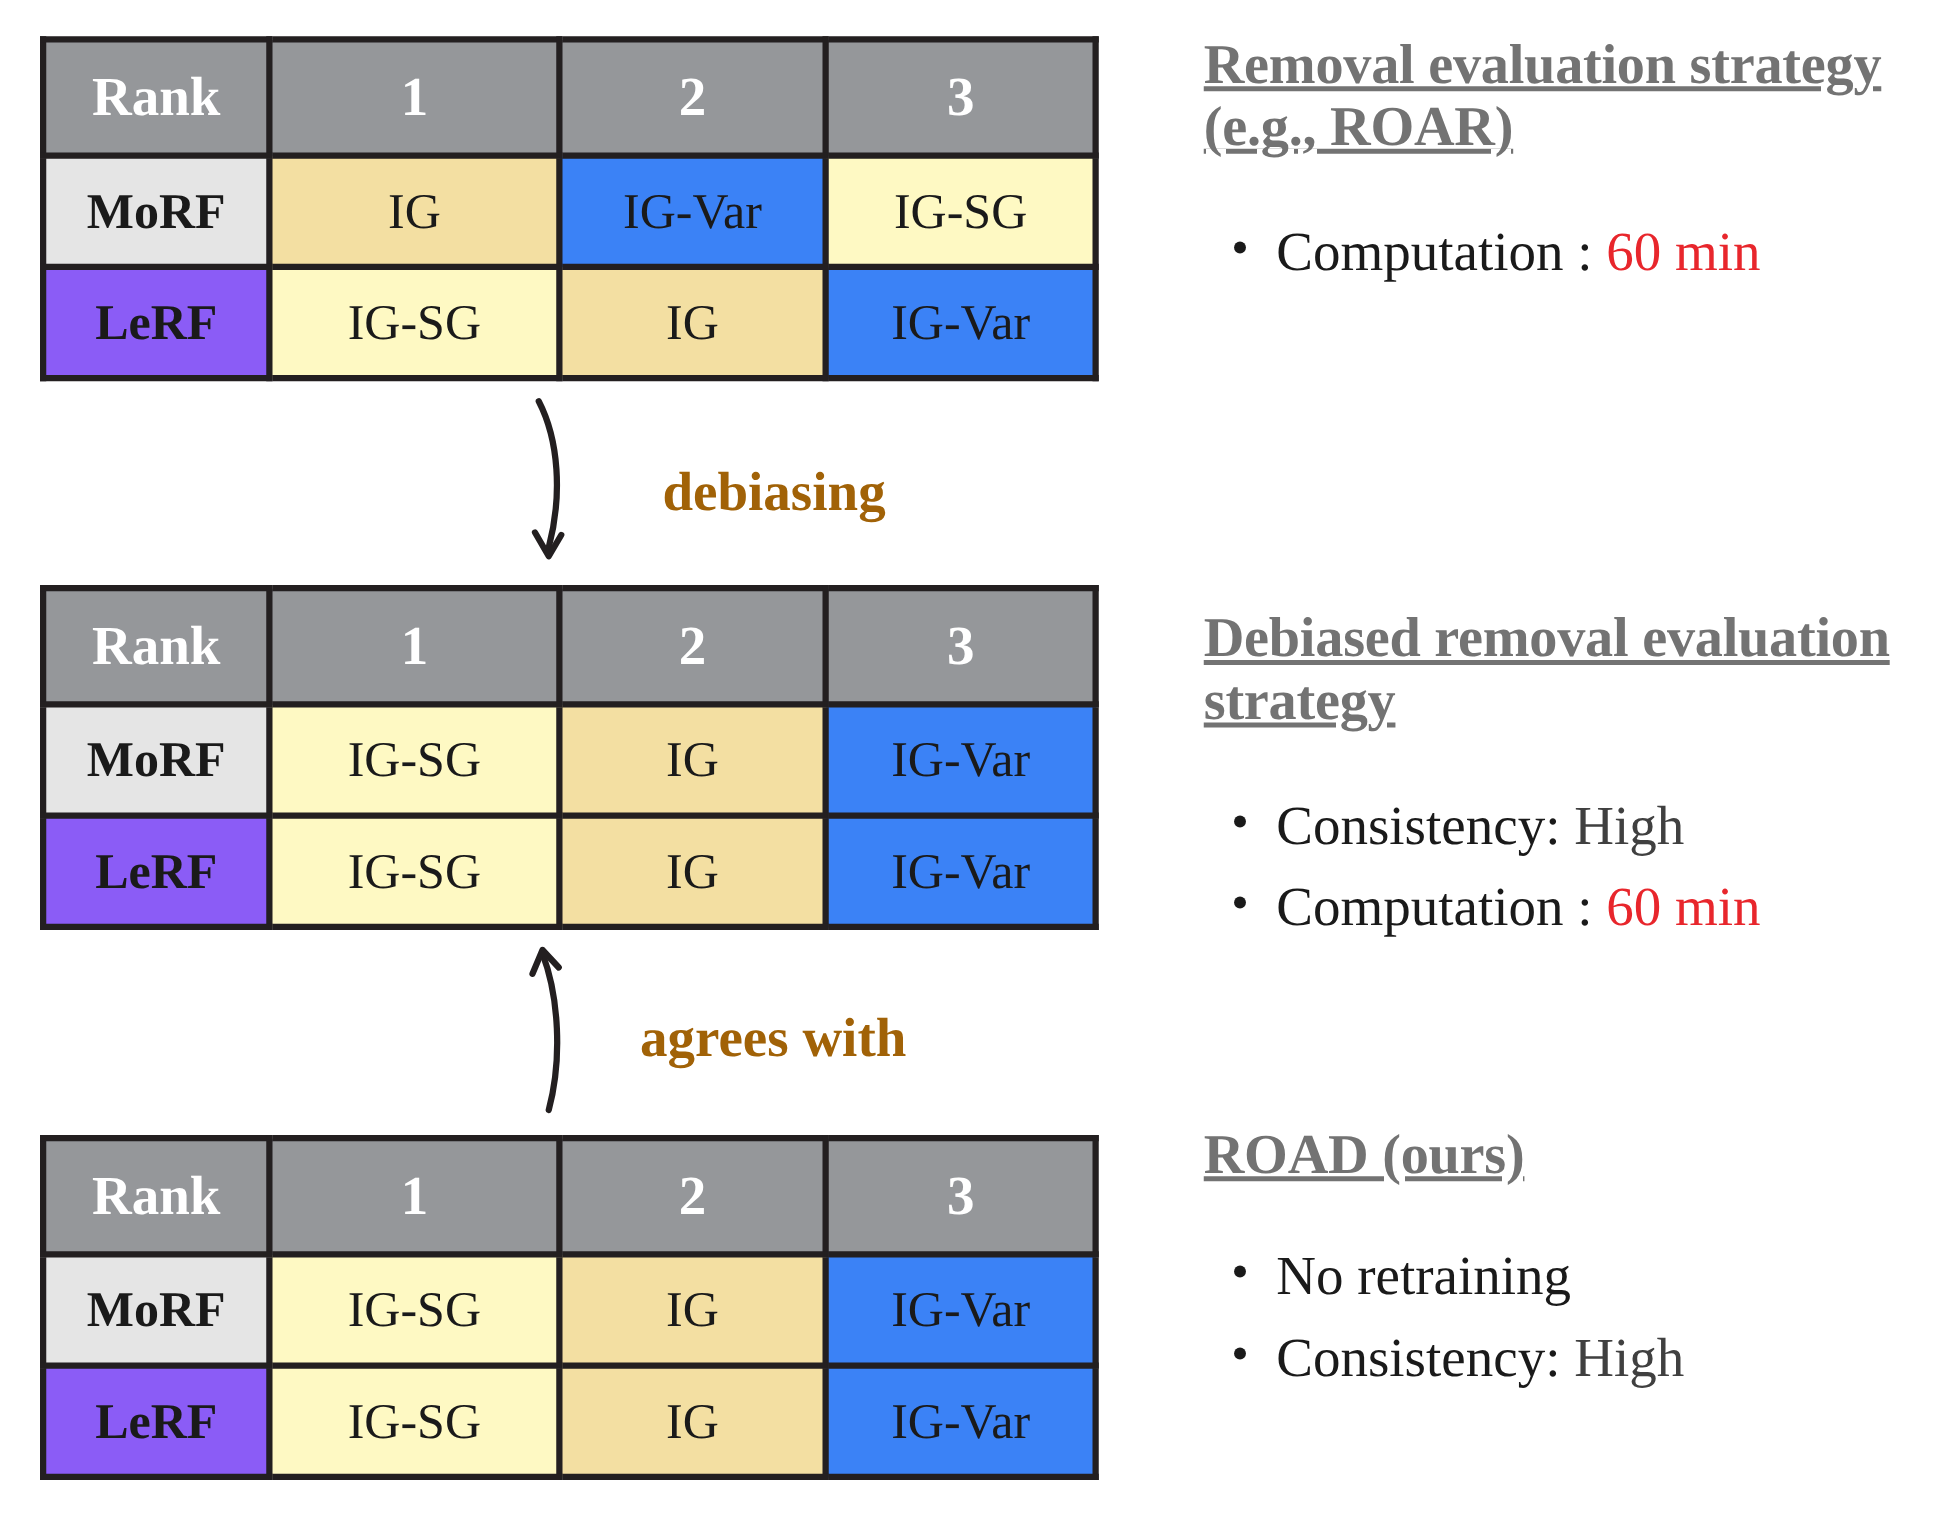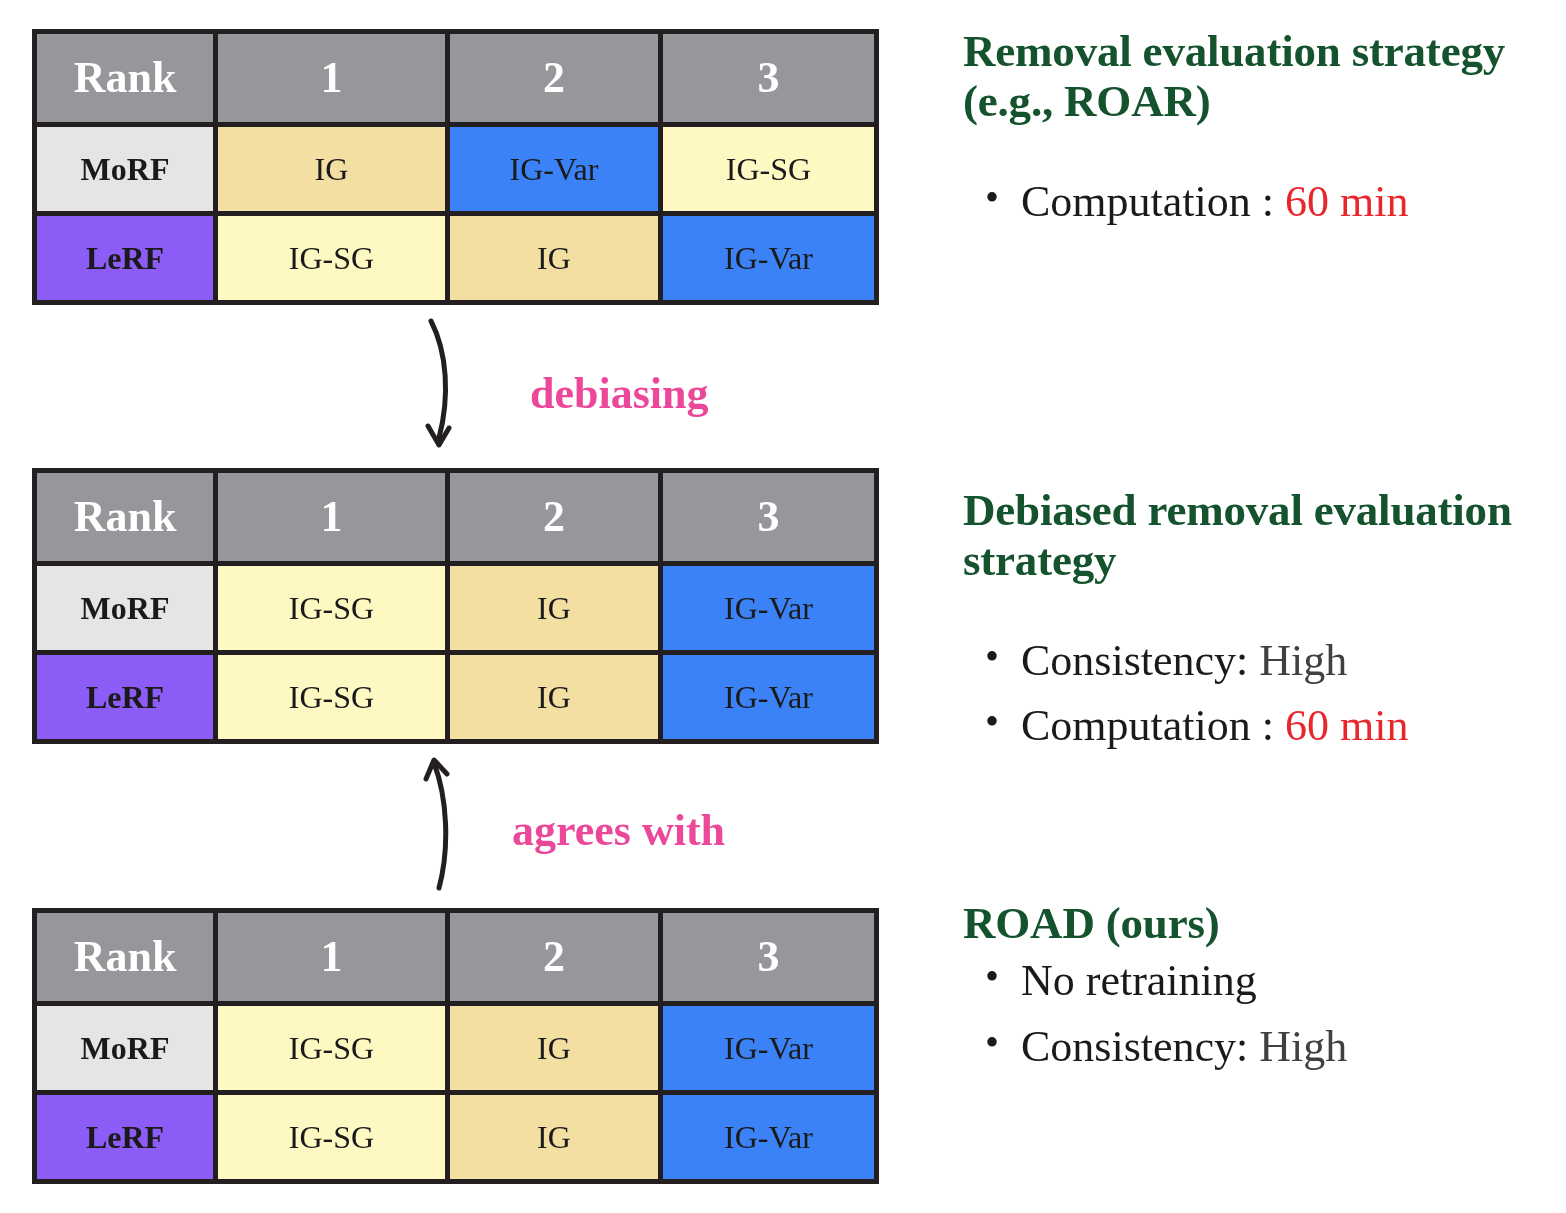--- a/index.html
+++ b/index.html
@@ -24,21 +24,21 @@
     border-collapse: collapse;
     table-layout: fixed;
     border: 5px solid #84cc16;
   }
   .rank-table td {
     border: 5px solid #231f20;
     text-align: center;
     vertical-align: middle;
     padding: 0;
     height: 84px;
-    font-size: 32px;
+    font-size: 40px;
     line-height: 1;
   }
   .rank-table col.c0 { width: 181px; }
   .rank-table col.c1 { width: 232px; }
   .rank-table col.c2 { width: 213px; }
   .rank-table col.c3 { width: 216px; }
 
   .hdr td {
     background: #95979a;
     color: #ffffff;
@@ -66,52 +66,53 @@
     position: absolute;
     overflow: visible;
   }
   #arrow-debiasing-svg { left: 425px; top: 318px; }
   #arrow-agrees-svg    { left: 425px; top: 757px; }
 
   .arrow-label {
     position: absolute;
     font-weight: bold;
     font-size: 44px;
-    color: #ec4899;
+    color: #a16207;
     white-space: nowrap;
   }
   #arrow-label-debiasing { left: 530px; top: 368px; }
   #arrow-label-agrees    { left: 512px; top: 805px; }
 
   
   .panel {
     position: absolute;
     left: 963px;
     width: 600px;
   }
   #panel-roar     { top: 26px; }
   #panel-debiased { top: 462px; margin-top: 23px; }
   #panel-road     { top: 898px; }
 
   .panel-title {
     font-weight: bold;
     font-size: 45px;
     line-height: 1.12;
-    color: #14532d;
+    color: #737373;
     margin: 0;
     letter-spacing: -0.2px;
+    text-decoration: underline;
   }
   .bullets {
     margin: 0;
     padding: 0;
     list-style: none;
   }
   #panel-roar .bullets     { margin-top: 42px; }
   #panel-debiased .bullets { margin-top: 42px; }
-  #panel-road .bullets     { }
+  #panel-road .bullets     { margin-top: 40px; }
 
   .bullets li {
     position: relative;
     padding-left: 58px;
     font-size: 44px;
     line-height: 1.48;
     color: #1a1a1a;
     white-space: nowrap;
   }
   .bullets li::before {

